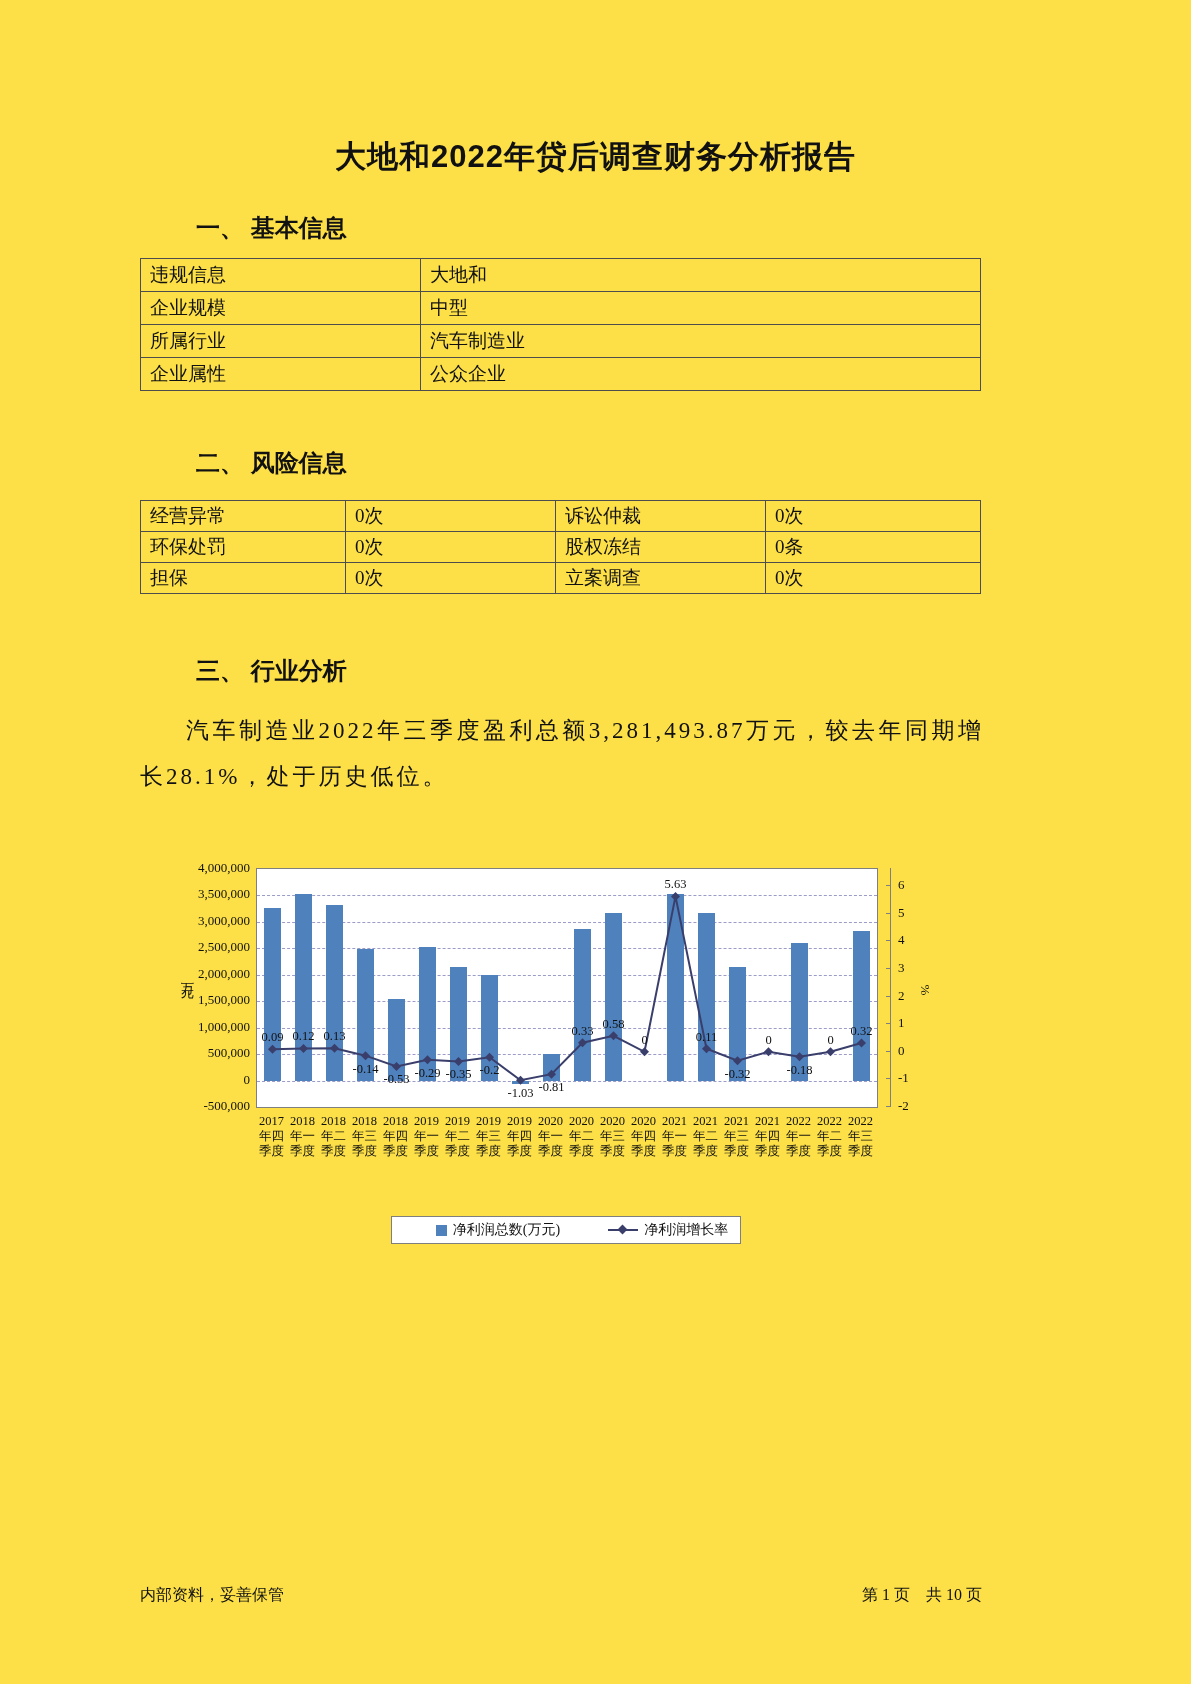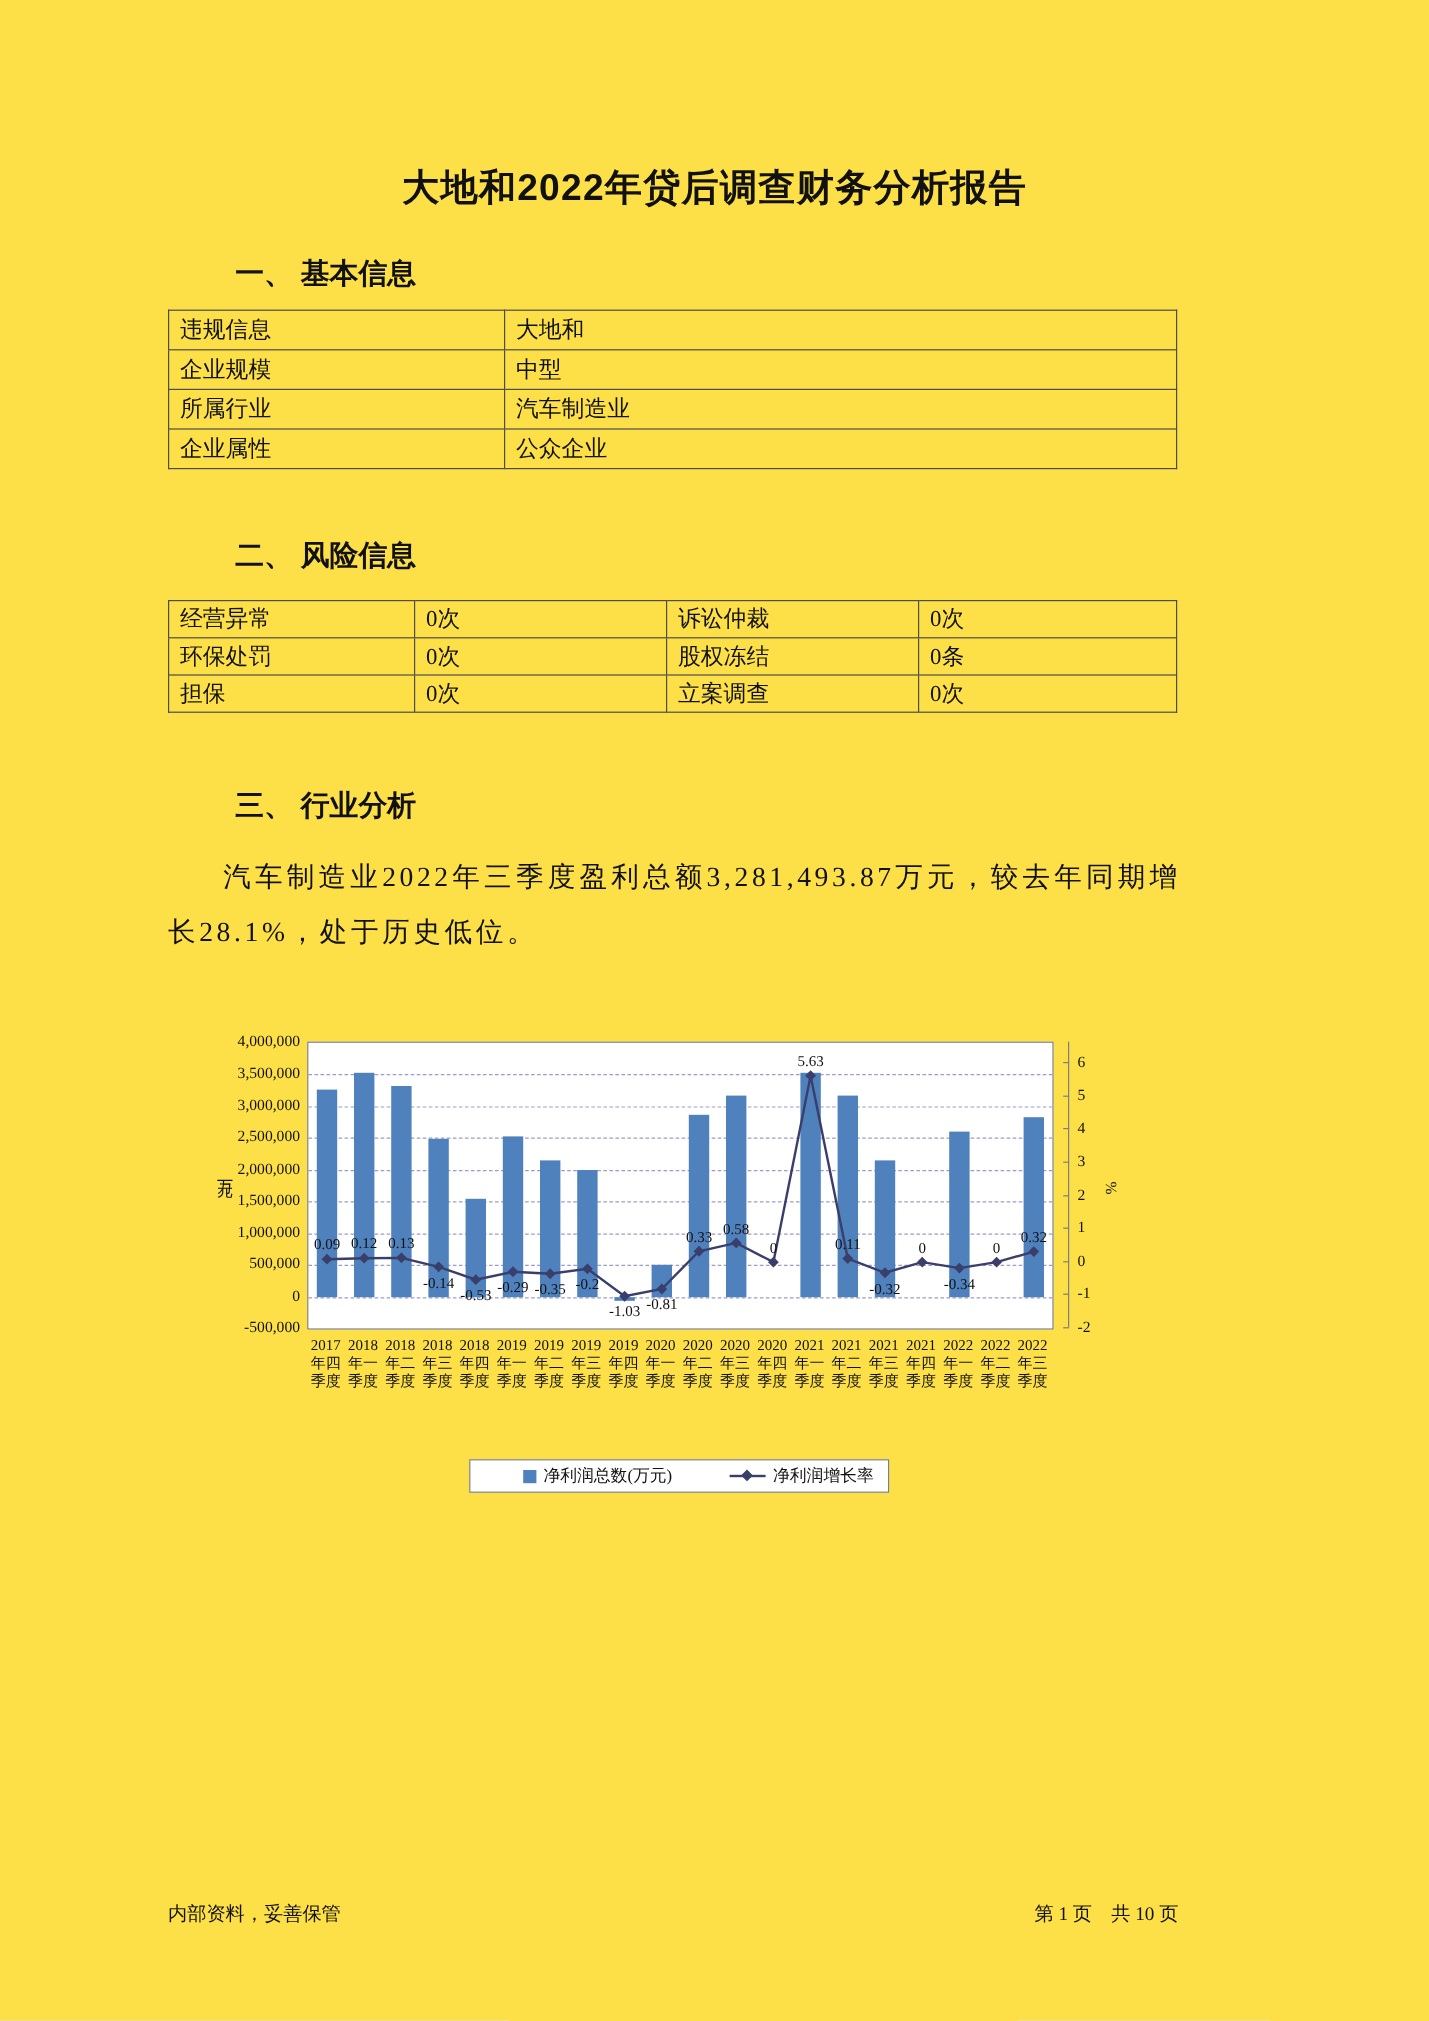--- a/index.html
+++ b/index.html
@@ -200,21 +200,21 @@
         <div class="pt-label" style="left: 207.5px; top: 194.32px;">-0.2</div>
         <div class="pt-label" style="left: 238.5px; top: 217.228px;">-1.03</div>
         <div class="pt-label" style="left: 269.5px; top: 211.156px;">-0.81</div>
         <div class="pt-label" style="left: 300.5px; top: 154.692px;">0.33</div>
         <div class="pt-label" style="left: 331.5px; top: 147.792px;">0.58</div>
         <div class="pt-label" style="left: 362.5px; top: 163.8px;">0</div>
         <div class="pt-label" style="left: 393.5px; top: 8.412px;">5.63</div>
         <div class="pt-label" style="left: 424.5px; top: 160.764px;">0.11</div>
         <div class="pt-label" style="left: 455.5px; top: 197.632px;">-0.32</div>
         <div class="pt-label" style="left: 486.5px; top: 163.8px;">0</div>
-        <div class="pt-label" style="left: 517.5px; top: 193.768px;">-0.34</div>
+        <div class="pt-label" style="left: 517.5px; top: 193.768px;">-0.18</div>
         <div class="pt-label" style="left: 548.5px; top: 163.8px;">0</div>
         <div class="pt-label" style="left: 579.5px; top: 154.968px;">0.32</div>
       </div>
     <div id="right-axis-line"></div>
     <div id="yticks-right">
         <div class="ytick-r" style="top: 9.2px;">6</div>
         <div class="ytick-r" style="top: 36.8px;">5</div>
         <div class="ytick-r" style="top: 64.4px;">4</div>
         <div class="ytick-r" style="top: 92px;">3</div>
         <div class="ytick-r" style="top: 119.6px;">2</div>

